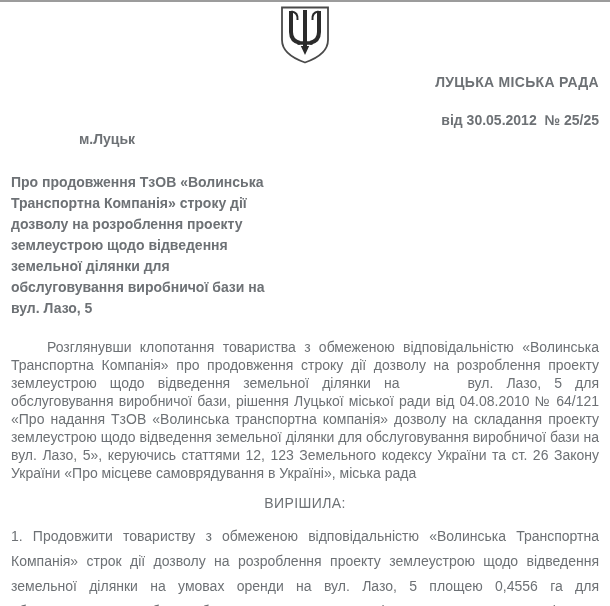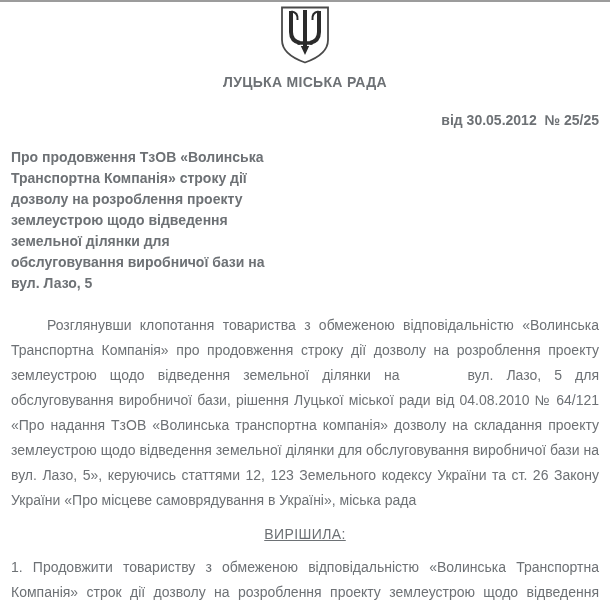--- a/index.html
+++ b/index.html
@@ -18,21 +18,21 @@
 
   .emblem-wrap {
     display: flex;
     justify-content: center;
     padding-top: 3px;
   }
   .emblem-wrap svg { display: block; }
 
   .org-name {
     margin-top: 9px;
-    text-align: center;
+    text-align: right;
     font-size: 14px;
     font-weight: bold;
     letter-spacing: 0.3px;
   }
   .doc-type {
     margin-top: 14px;
     text-align: center;
     font-size: 14px;
     font-weight: bold;
     letter-spacing: 0.3px;
@@ -44,44 +44,43 @@
     white-space: pre;
     text-align: right;
   }
   .place {
     margin-top: 3px;
     margin-left: 68px;
     font-size: 14px;
     font-weight: bold;
   }
   .subject {
-    margin-top: 19px;
+    margin-top: 25px;
     width: 264px;
     font-size: 14px;
     font-weight: bold;
     line-height: 21px;
   }
   .preamble {
     margin-top: 19px;
     font-size: 14px;
-    line-height: 25px;
+    line-height: 18px;
     text-align: justify;
     text-indent: 36px;
   }
   .blank-gap {
     display: inline-block;
     width: 68px;
     height: 1px;
   }
   .resolved {
     margin-top: 13px;
     text-align: center;
     font-size: 14px;
     letter-spacing: 0.4px;
-    text-decoration: underline;
   }
   .item {
     margin-top: 13px;
     font-size: 14px;
     line-height: 25px;
     text-align: justify;
   }
 </style>
 </head>
 <body>
@@ -106,20 +105,21 @@
           <path d="M22.8 41 h8.4 l-4.2 9 z" fill="#2b2b2b"></path>
         </svg>
       </span>
     </div>
 
     <div class="org-name">ЛУЦЬКА МІСЬКА РАДА</div>
 
 
     <div class="date-line">від 30.05.2012  № 25/25</div>
 
+    <div class="place">м.Луцьк</div>
 
     <div class="subject">Про продовження ТзОВ «Волинська Транспортна Компанія» строку дії дозволу на розроблення проекту землеустрою щодо відведення земельної ділянки для обслуговування виробничої бази на вул. Лазо, 5</div>
 
     <p class="preamble"><span>Розглянувши клопотання товариства з обмеженою відповідальністю «Волинська Транспортна Компанія» про продовження строку дії дозволу на розроблення проекту землеустрою щодо відведення земельної ділянки на</span><span class="blank-gap"></span><span>вул. Лазо, 5 для обслуговування виробничої бази, рішення Луцької міської ради від 04.08.2010 № 64/121 «Про надання ТзОВ «Волинська транспортна компанія» дозволу на складання проекту землеустрою щодо відведення земельної ділянки для обслуговування виробничої бази на вул. Лазо, 5», керуючись статтями 12, 123 Земельного кодексу України та ст. 26 Закону України «Про місцеве самоврядування в Україні», міська рада</span></p>
 
     <div class="resolved">ВИРІШИЛА:</div>
 
     <p class="item">1. Продовжити товариству з обмеженою відповідальністю «Волинська Транспортна Компанія» строк дії дозволу на розроблення проекту землеустрою щодо відведення земельної ділянки на умовах оренди на вул. Лазо, 5 площею 0,4556 га для обслуговування виробничої бази за рахунок земель міста, не наданих у власність чи користування, згідно з додатком.</p>
 
   </div>

